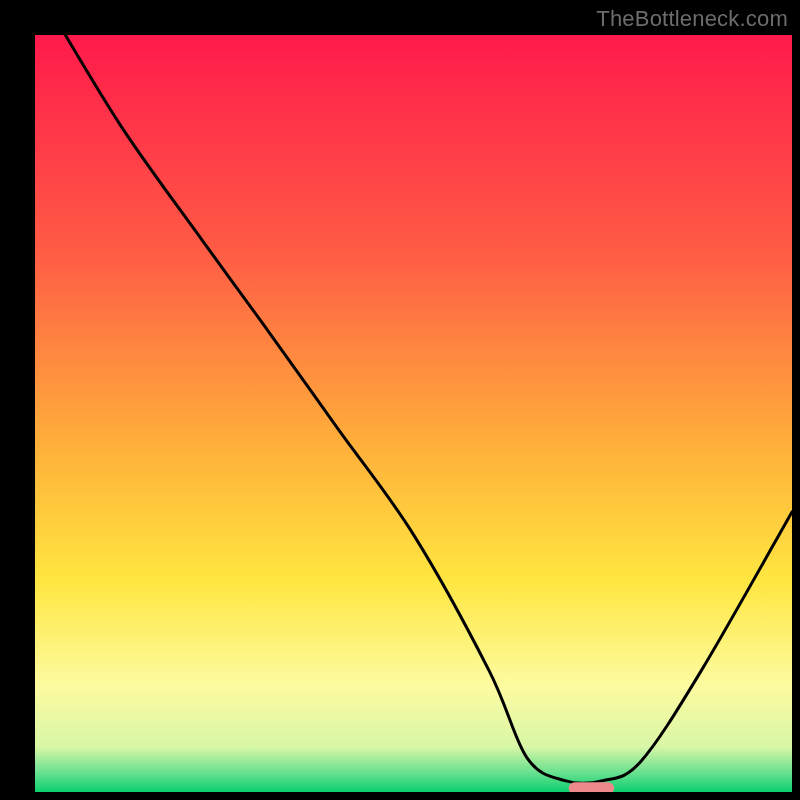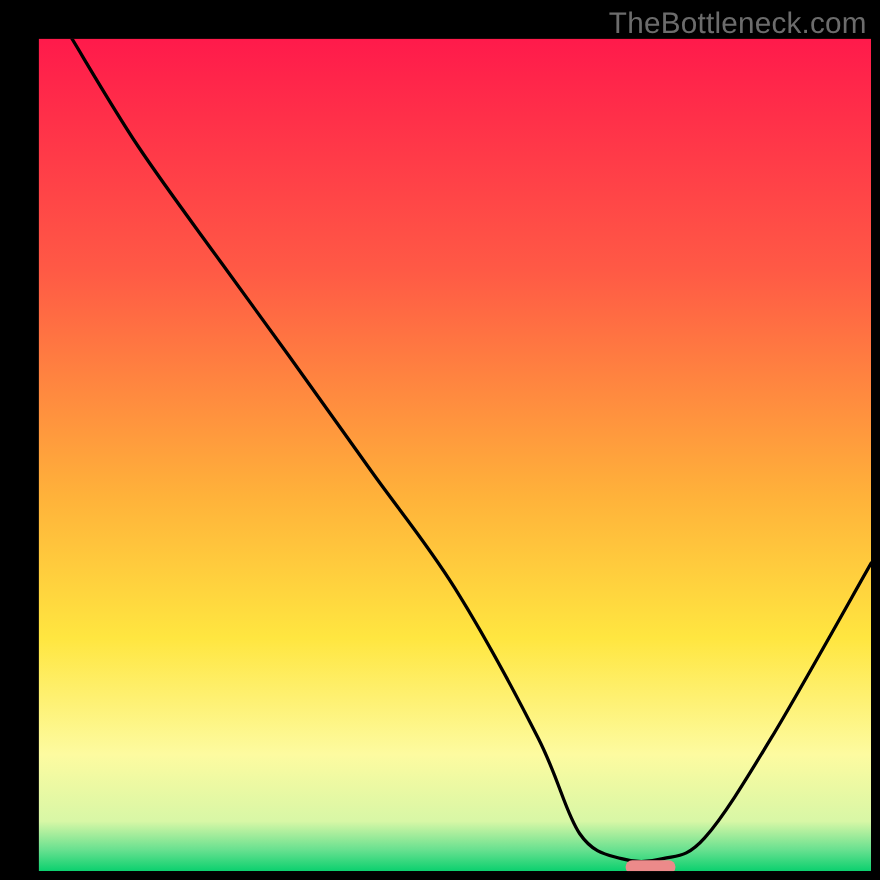--- a/index.html
+++ b/index.html
@@ -25,21 +25,21 @@
     width: 757px;
     height: 757px;
     overflow: hidden;
   }
   .watermark {
     position: absolute;
     top: 6px;
     right: 12px;
     color: #6c6c6c;
     font-family: Arial, Helvetica, sans-serif;
-    font-size: 27px;
+    font-size: 22px;
     font-weight: 500;
     letter-spacing: 0.2px;
   }
   svg { display: block; }
 </style>
 </head>
 <body>
 
 <div class="frame">
   <div class="watermark">TheBottleneck.com</div>

